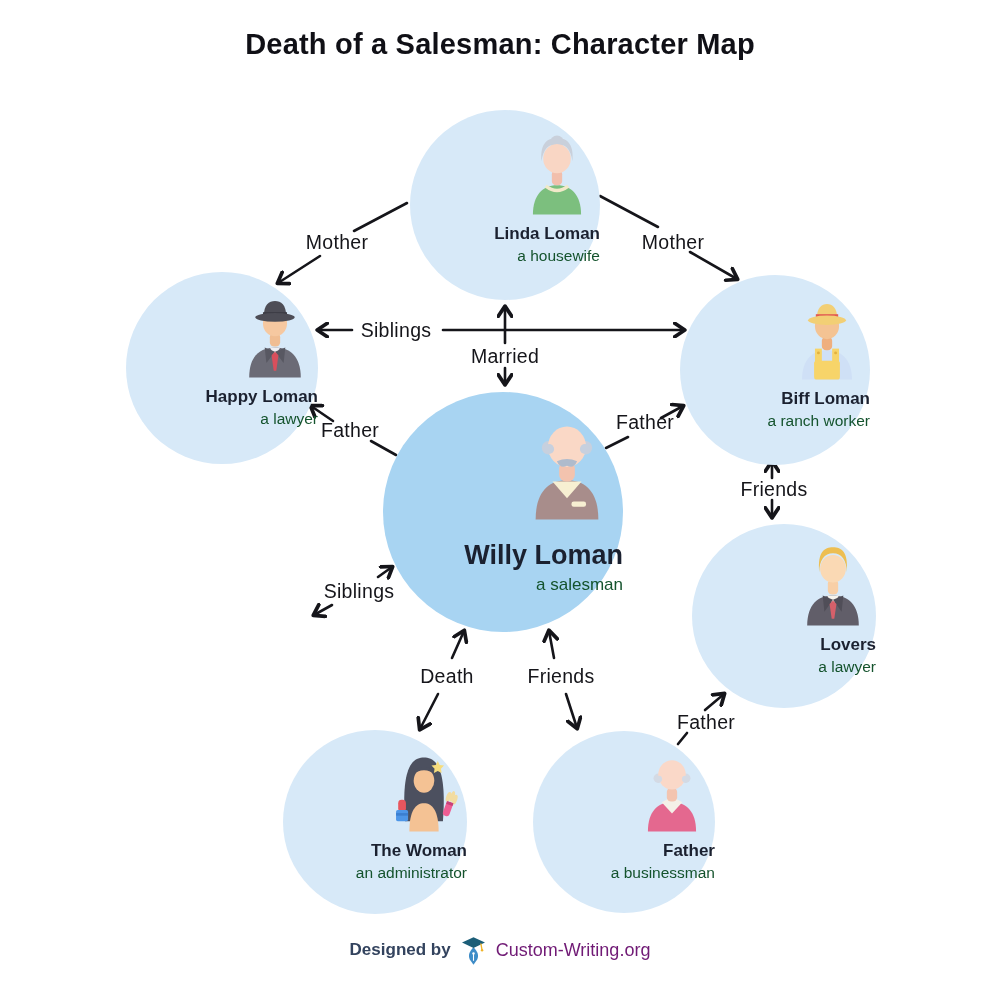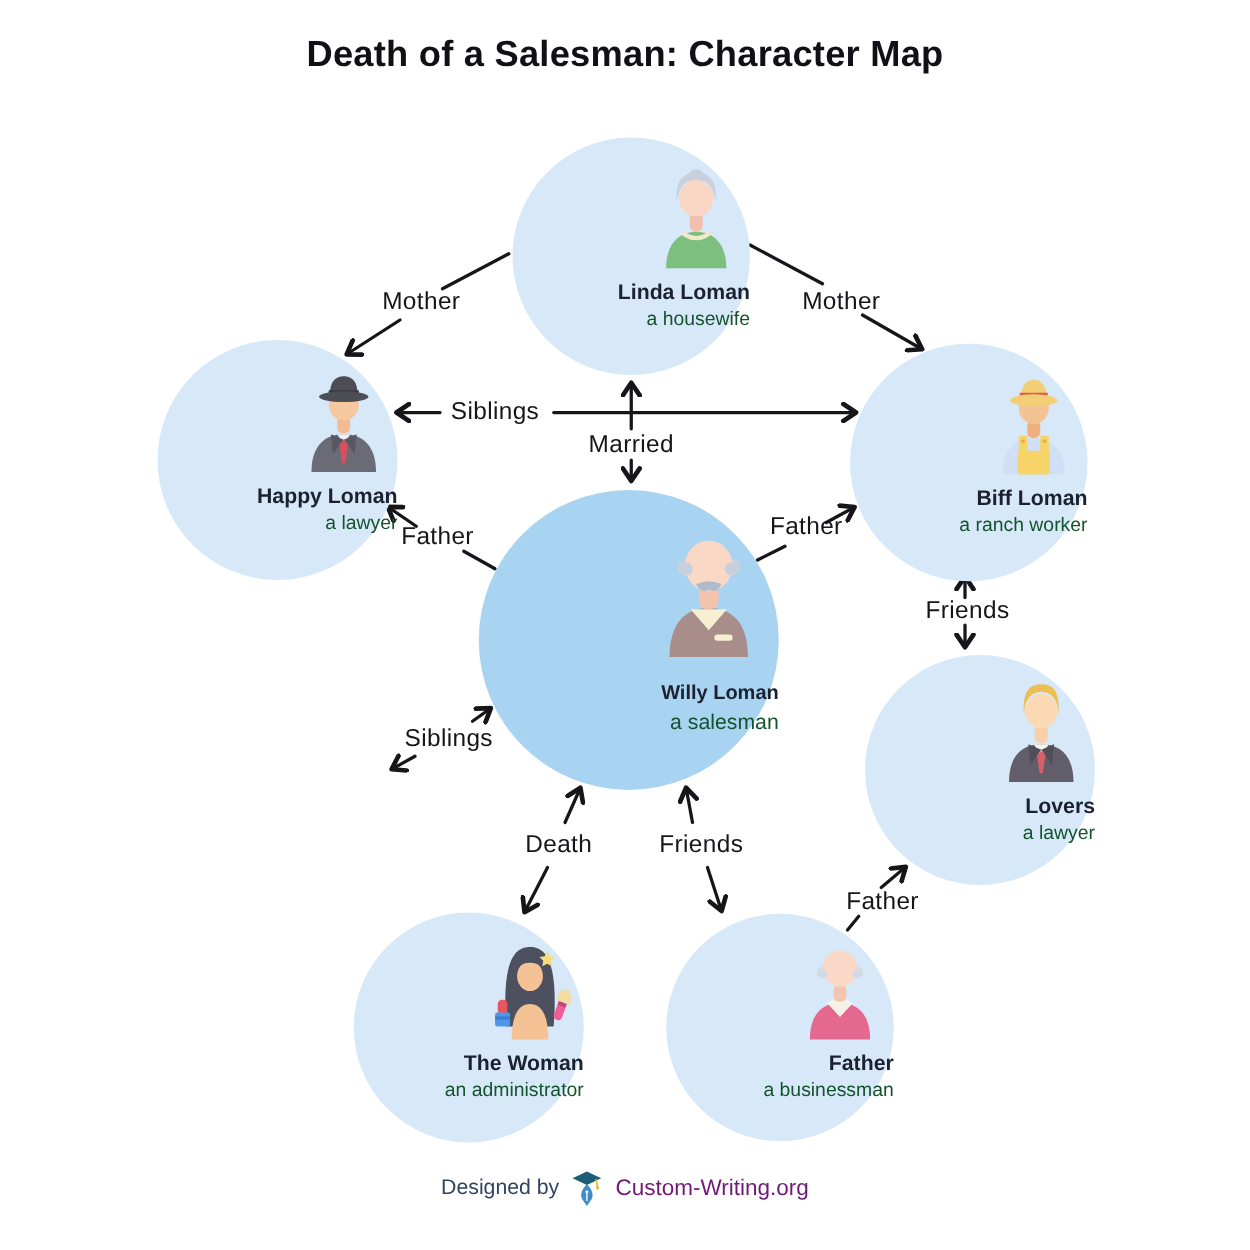--- a/index.html
+++ b/index.html
@@ -14,33 +14,33 @@
   .node{
     position:absolute;border-radius:50%;background:#D7E9F8;
     display:flex;flex-direction:column;align-items:flex-end;justify-content:center;
     text-align:center;
   }
   .node.center{background:#A8D4F2;}
   .node .avatar{width:86px;height:86px;margin-top:-14px;}
   .node.center .avatar{width:112px;height:112px;margin-top:-18px;}
   .nname{font-weight:700;font-size:17px;color:#1b2130;margin-top:6px;line-height:1.15;}
   .nrole{font-size:15.5px;color:#14532d;margin-top:3px;line-height:1.1;}
-  .node.center .nname{font-size:16px;margin-top:16px;}
+  .node.center .nname{font-size:27px;margin-top:16px;}
   .node.center .nrole{font-size:17px;margin-top:5px;}
   .edge-label{
     position:absolute;transform:translate(-50%,-50%);
     font-size:19.5px;color:#15151a;white-space:nowrap;letter-spacing:.3px;
   }
   #arrows{position:absolute;left:0;top:0;pointer-events:none;}
   #arrows line{stroke:#15151a;stroke-width:2.6;stroke-linecap:round;}
   .footer{
     position:absolute;left:0;top:932px;width:1000px;height:36px;
     display:flex;align-items:center;justify-content:center;gap:9px;
   }
-  .footer .fd{font-size:17px;color:#33435e;}
+  .footer .fd{font-size:17px;color:#33435e;font-weight:bold;}
   .footer .fb{font-size:18px;color:#701a75;text-align:center;}
   .footer svg{width:27px;height:32px;}
 </style>
 </head>
 <body>
 
 <div id="canvas">
 
   <div class="title">Death of a Salesman: Character Map</div>
 

